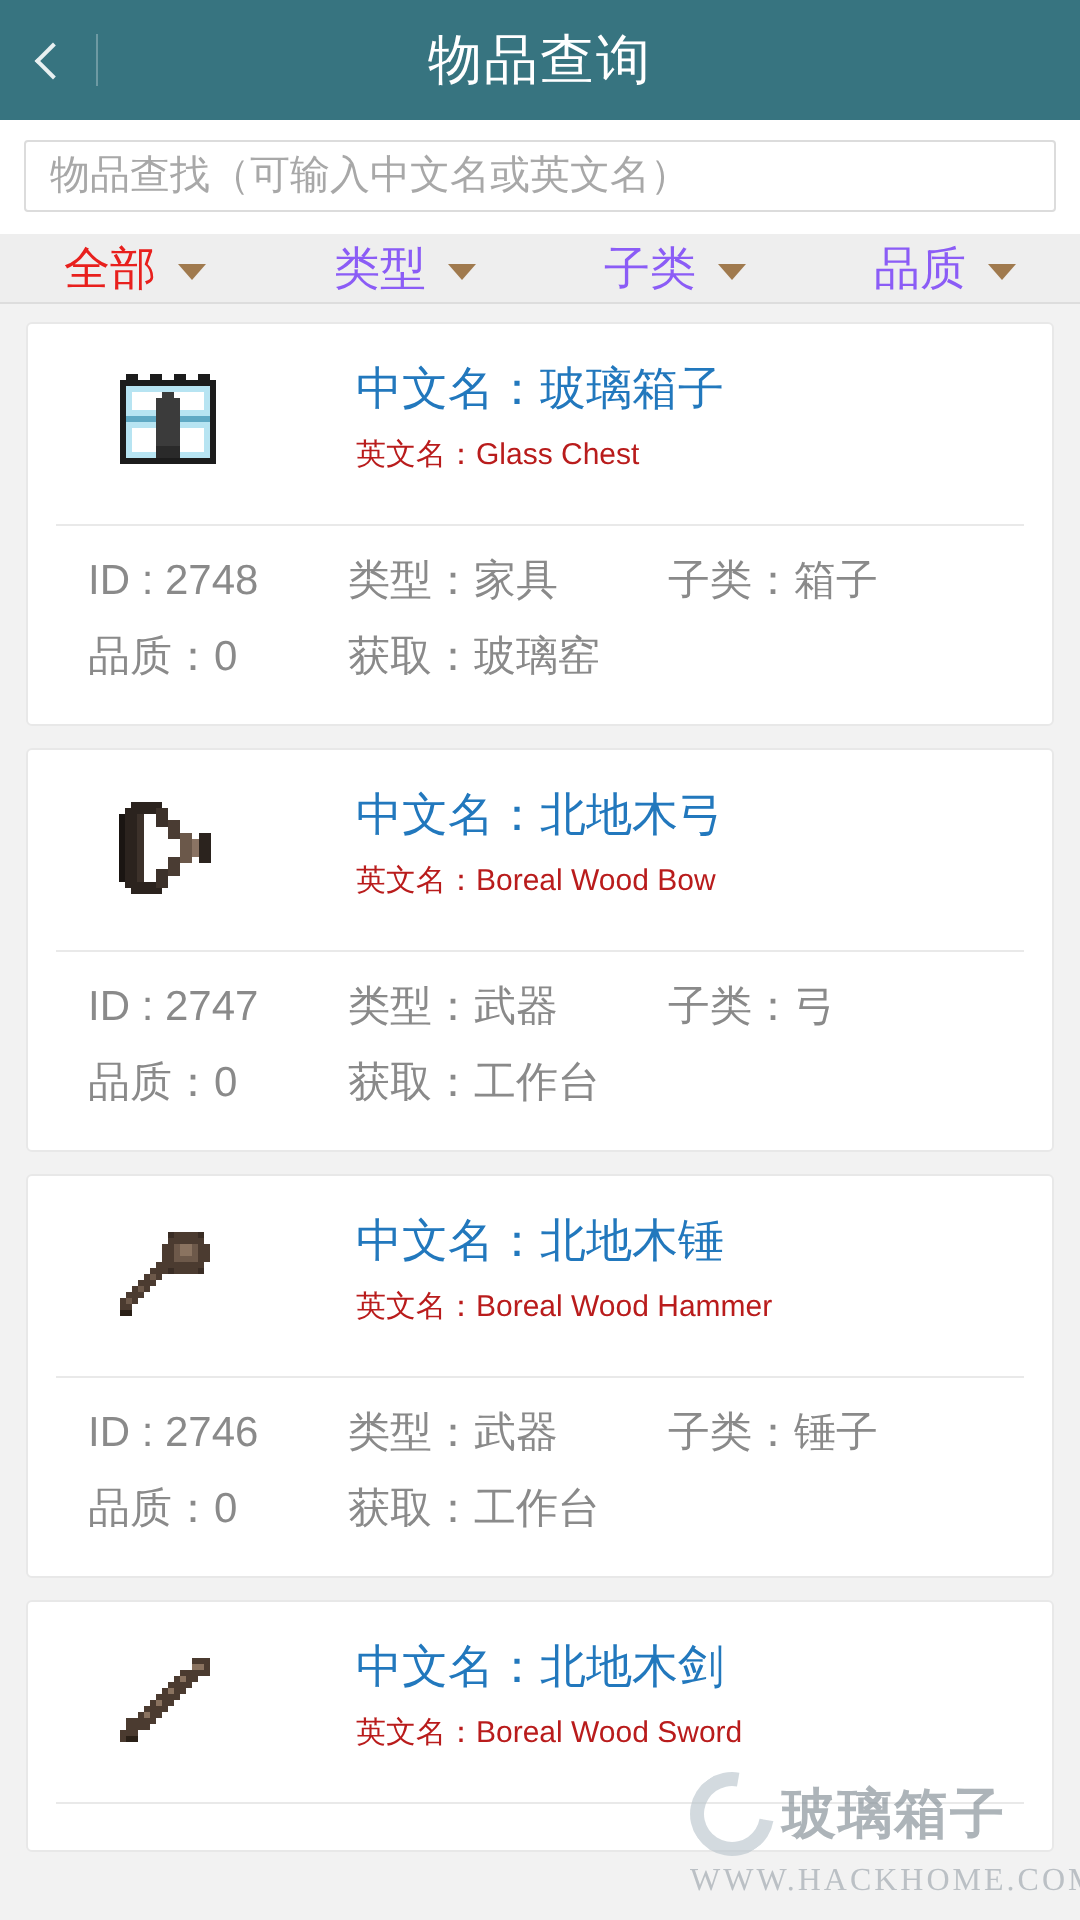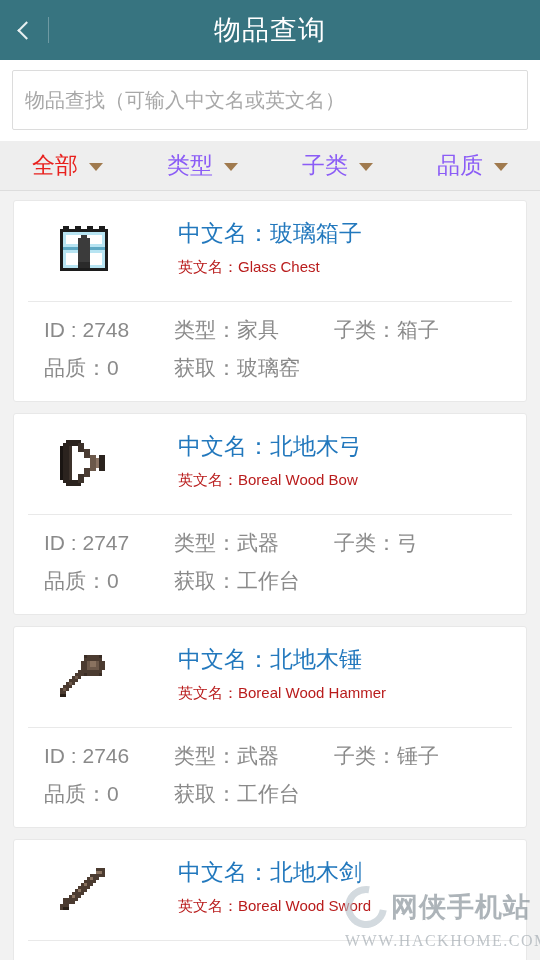--- a/index.html
+++ b/index.html
@@ -59,35 +59,35 @@
     letter-spacing: 1px;
   }
 
   
   .search-wrap {
     background: #ffffff;
     padding: 10px 12px 11px 12px;
   }
   .search-input {
     width: 100%;
-    height: 60px;
+    height: 36px;
     border: 1px solid #dcdcdc;
     background: #fff;
     border-radius: 2px;
     font-size: 20px;
     color: #666;
     padding: 0 12px;
     font-family: "Liberation Sans", "DejaVu Sans", sans-serif;
     outline: none;
   }
   .search-input::placeholder { color: #a8a8a8; }
 
   
   .filter-bar {
-    height: 50px;
+    height: 35px;
     background: #eeeeee;
     border-bottom: 1px solid #dddddd;
     display: flex;
     align-items: center;
   }
   .filter-item {
     flex: 1 1 25%;
     height: 50px;
     display: flex;
     align-items: center;
@@ -412,16 +412,16 @@
         <span class="col-c"></span>
       </div>
     </div>
   </div>
 
 </div>
 
 <div class="watermark">
   <div class="wm-row1">
     <span class="wm-logo"></span>
-    <span class="wm-cn">网侠手机站</span>
+    <span class="wm-cn">玻璃箱子</span>
   </div>
   <div class="wm-url">WWW.HACKHOME.COM</div>
 </div>
 
 </body></html>

